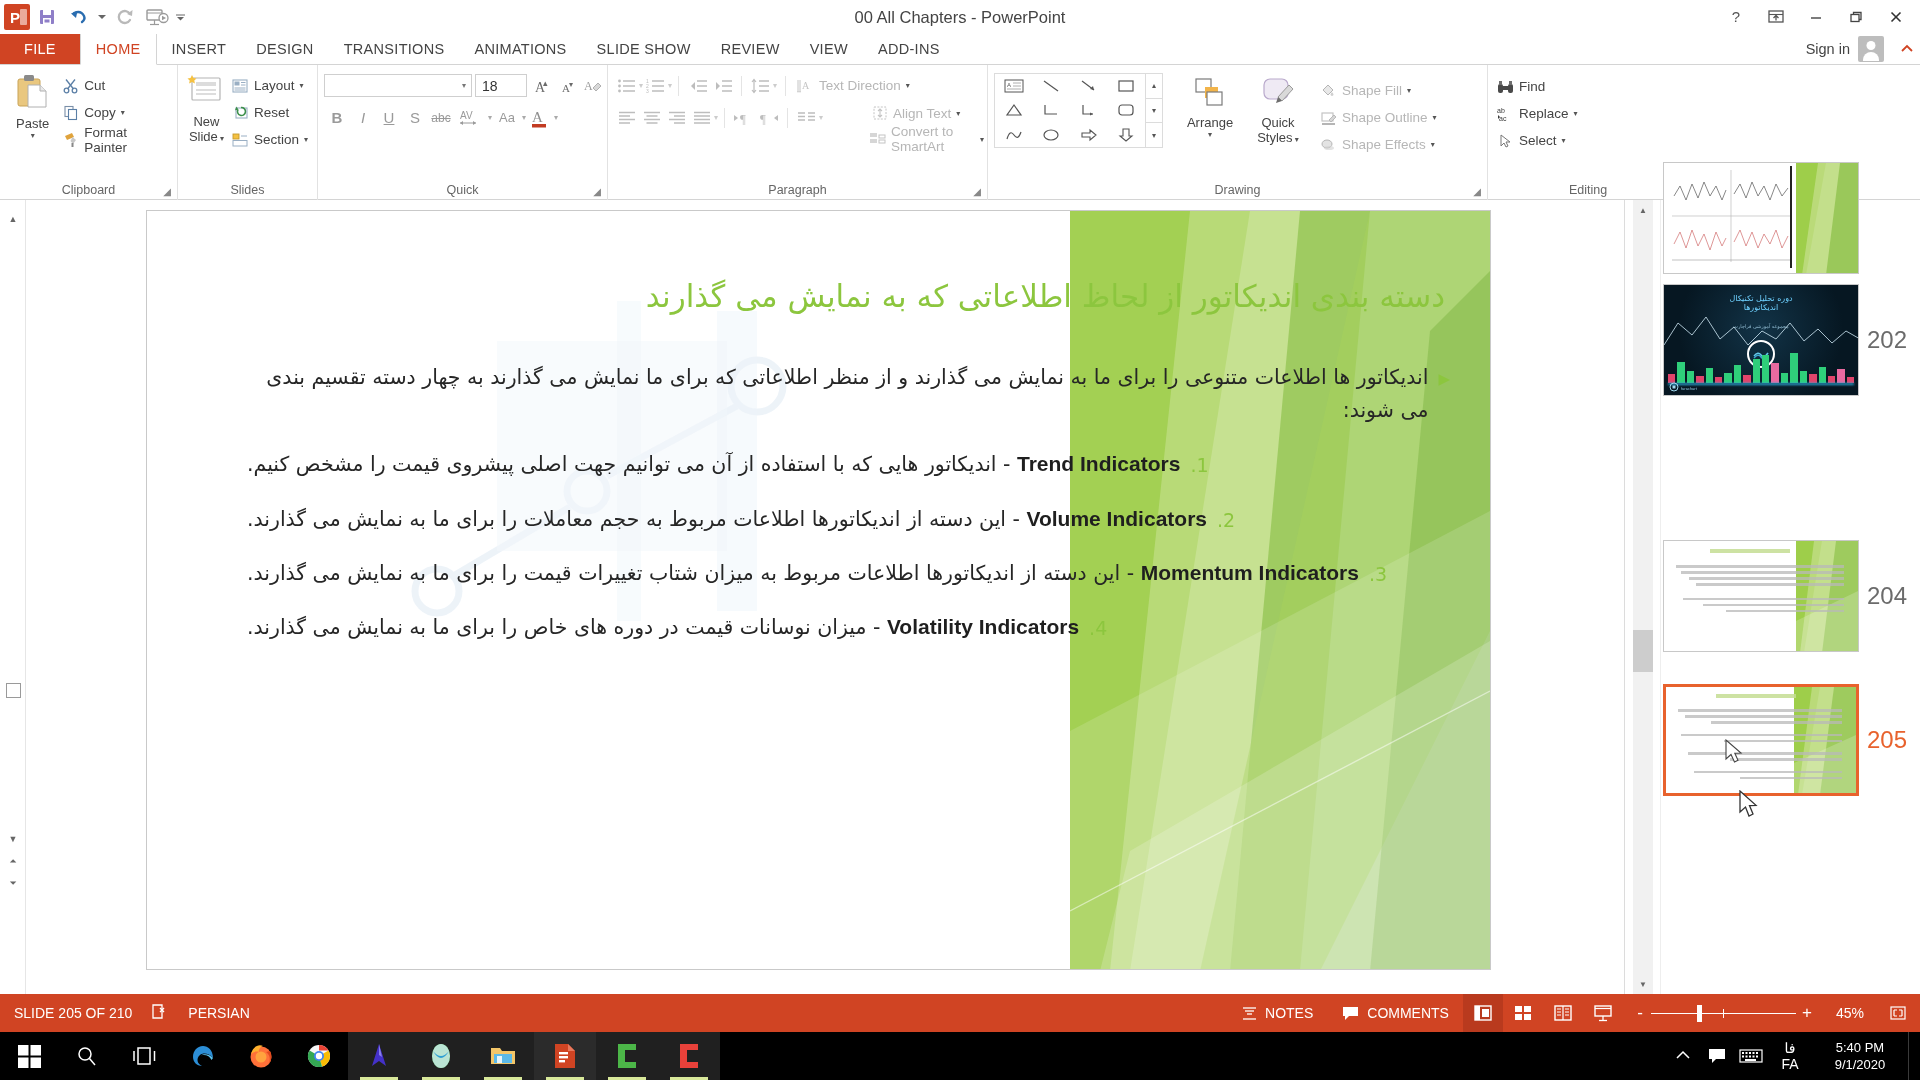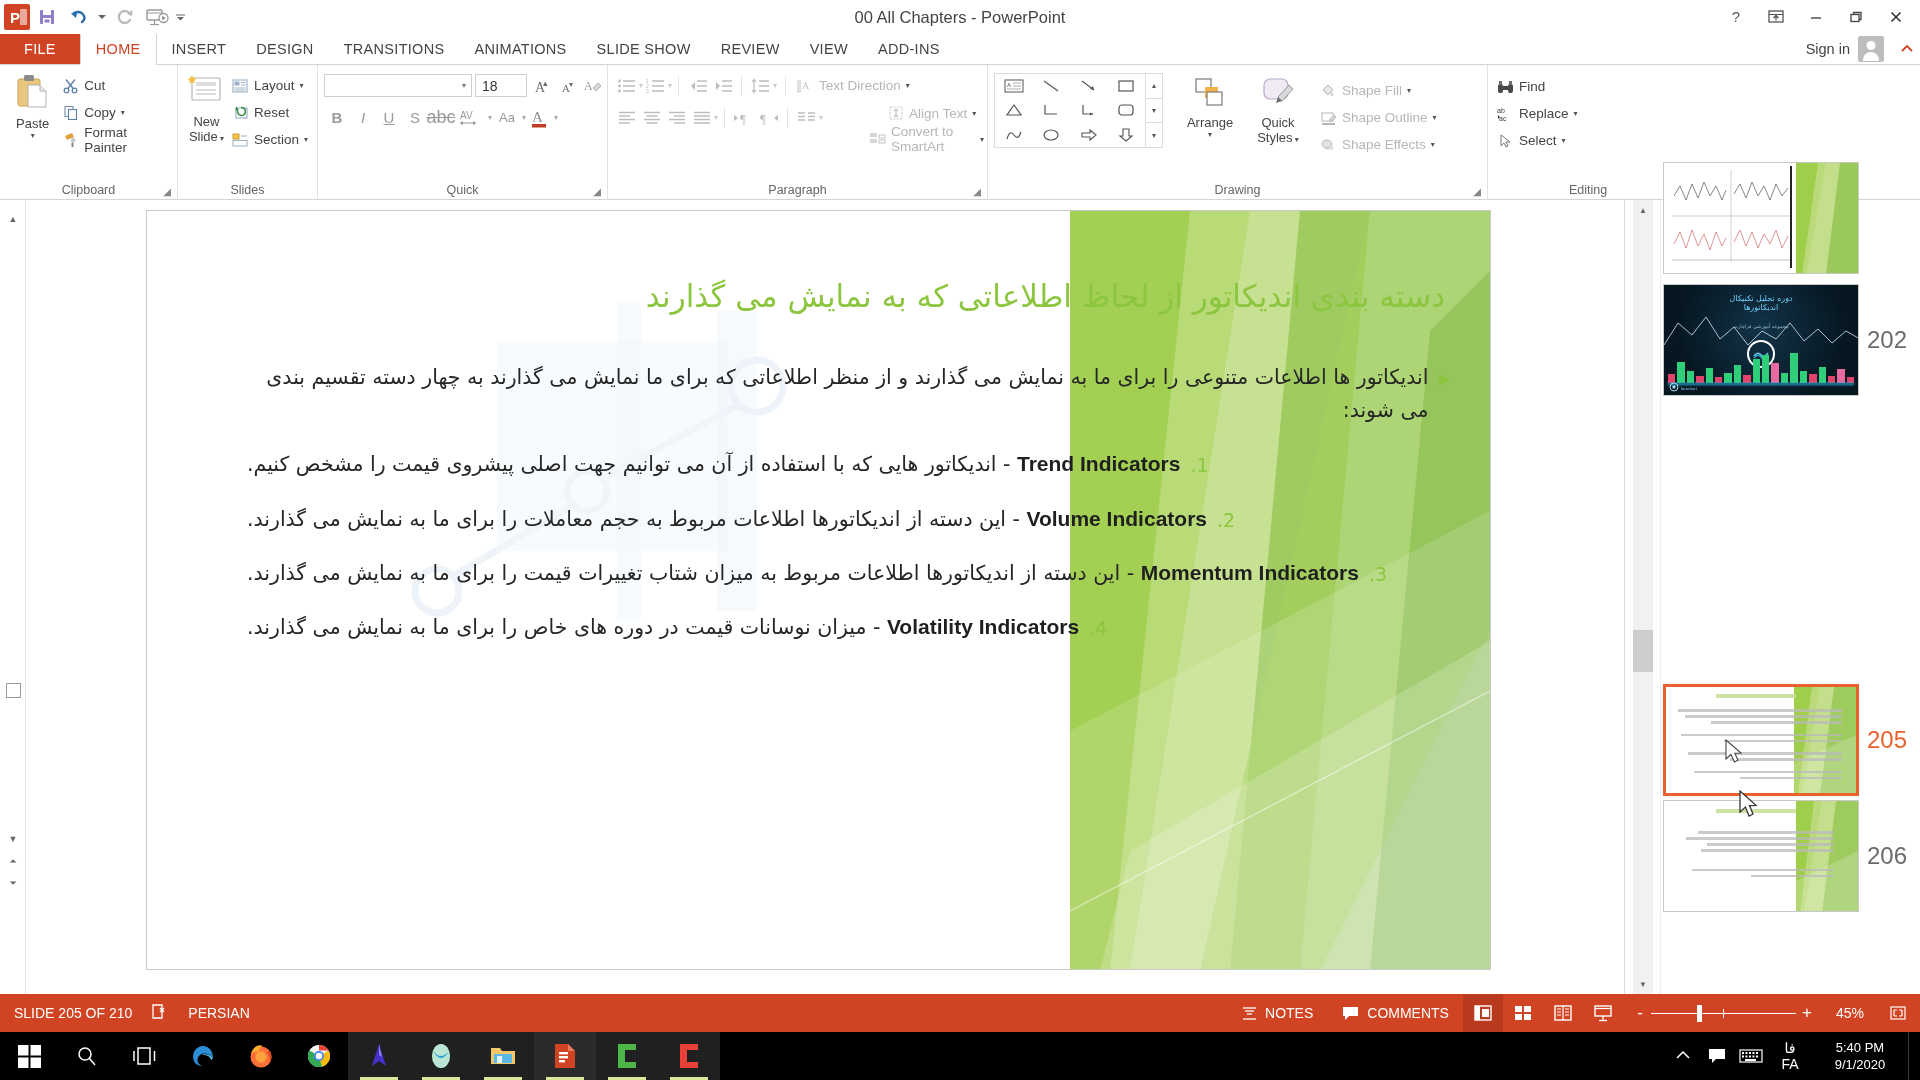--- a/index.html
+++ b/index.html
@@ -507,21 +507,21 @@
             <text x="2" y="13" font-size="12" fill="#9a9a9a" font-family="Liberation Serif">A</text>
             <path d="M11 11 l5-5 l3 3 l-5 5 z" fill="#d8d8d8" stroke="#a9a9a9" stroke-width=".9"></path>
           </svg>
         </div>
       </div>
       <div style="display:flex;align-items:center;">
         <div class="fbtn b">B</div>
         <div class="fbtn i">I</div>
         <div class="fbtn u">U</div>
         <div class="fbtn s" style="text-decoration:none;">S</div>
-        <div class="fbtn" style="font-size:18px;text-decoration:line-through;">abc</div>
+        <div class="fbtn" style="font-size:12px;text-decoration:line-through;">abc</div>
         <div class="fbtn" style="width:34px;">
           <svg width="28" height="18" viewBox="0 0 28 18">
             <text x="3" y="10" font-size="10" fill="#9a9a9a" font-family="Liberation Sans">AV</text>
             <line x1="3" y1="14" x2="19" y2="14" stroke="#9a9a9a" stroke-width="1"></line>
             <path d="M3 14 l3-2 v4 z" fill="#9a9a9a"></path>
               <path d="M19 14 l-3-2 v4 z" fill="#9a9a9a"></path>
           </svg>
         </div>
         <div class="caret" style="color:#aaa;">▾</div>
         <div class="fbtn" style="width:30px;font-size:13px;">Aa</div>
@@ -659,21 +659,21 @@
             <line x1="1" y1="3" x2="8" y2="3" stroke="#bdbdbd" stroke-width="1.5"></line>
             <line x1="1" y1="6.5" x2="8" y2="6.5" stroke="#bdbdbd" stroke-width="1.5"></line>
             <line x1="1" y1="10" x2="8" y2="10" stroke="#bdbdbd" stroke-width="1.5"></line>
             <line x1="11" y1="3" x2="18" y2="3" stroke="#bdbdbd" stroke-width="1.5"></line>
             <line x1="11" y1="6.5" x2="18" y2="6.5" stroke="#bdbdbd" stroke-width="1.5"></line>
             <line x1="11" y1="10" x2="18" y2="10" stroke="#bdbdbd" stroke-width="1.5"></line>
           </svg>
         </div>
         <span class="caret" style="color:#ccc;">▾</span>
       </div>
-      <div style="display:flex;align-items:flex-end;position:absolute;left:276px;top:36px;">
+      <div style="display:flex;align-items:flex-end;position:absolute;left:260px;top:36px;">
         <div class="smallrow dim" style="height:24px;">
           <span class="icon-sq">
             <svg width="16" height="16" viewBox="0 0 16 16">
               <rect x="2" y="2" width="12" height="12" fill="none" stroke="#c4c4c4" stroke-width="1" stroke-dasharray="2 1.4"></rect>
               <path d="M8 4.5 L8 11.5 M6 6 L8 4 L10 6 M6 10 L8 12 L10 10" stroke="#c4c4c4" stroke-width="1.1" fill="none"></path>
             </svg>
           </span>
           <span>Align Text</span>
           <span class="caret">▾</span>
         </div>
@@ -1041,20 +1041,44 @@
             <circle cx="5" cy="5" r="4" fill="none" stroke="#9fd8ee" stroke-width="1"></circle>
             <rect x="3.5" y="3.5" width="3" height="3" fill="#9fd8ee"></rect>
             <text x="12" y="7.5" font-size="4" fill="#8fc7e0" font-family="Liberation Sans">farachart</text>
           </svg>
         </div>
       </div>
       <div class="thumb-num">202</div>
     </div>
 
 
+    <div class="thumb-item" style="top:340px;">
+      <div class="thumb-card">
+        <div class="mini-deco">
+          <svg width="62" height="112" viewBox="0 0 62 112" preserveAspectRatio="none">
+            <polygon points="0,0 26,0 8,112 0,112" fill="#9ece4a"></polygon>
+            <polygon points="18,0 62,0 62,112 4,112" fill="#bcdc7e" opacity=".9"></polygon>
+            <polygon points="40,0 62,0 62,112 26,112" fill="#7fb93a" opacity=".55"></polygon>
+            <polygon points="0,80 62,50 62,112 0,112" fill="#fff" opacity=".2"></polygon>
+          </svg>
+        </div>
+        <div class="mini-title" style="left:46px;right:68px;background:#c4dd93;"></div>
+        <div class="mini-lines" style="top:24px;left:12px;right:14px;">
+          <i style="width:100%"></i>
+            <i style="width:97%;margin-left:auto"></i>
+          <i style="width:92%;margin-left:auto"></i>
+            <i style="width:88%;margin-left:auto"></i>
+          <i style="width:0;height:5px;background:none"></i>
+          <i style="width:96%;margin-left:auto"></i>
+            <i style="width:84%;margin-left:auto"></i>
+          <i style="width:70%;margin-left:auto"></i>
+        </div>
+      </div>
+      <div class="thumb-num">204</div>
+    </div>
 
     <div class="thumb-item" style="top:484px;">
       <div class="thumb-card sel">
         <div class="mini-deco">
           <svg width="62" height="108" viewBox="0 0 62 108" preserveAspectRatio="none">
             <polygon points="0,0 26,0 8,108 0,108" fill="#9ece4a"></polygon>
             <polygon points="18,0 62,0 62,108 4,108" fill="#bcdc7e" opacity=".9"></polygon>
             <polygon points="40,0 62,0 62,108 26,108" fill="#7fb93a" opacity=".55"></polygon>
             <polygon points="0,76 62,48 62,108 0,108" fill="#fff" opacity=".2"></polygon>
           </svg>
@@ -1074,43 +1098,20 @@
           <i style="width:90%;margin-left:auto"></i>
             <i style="width:62%;margin-left:auto"></i>
         </div>
         <svg style="position:absolute;left:58px;top:52px;" width="22" height="26" viewBox="0 0 22 26">
           <path d="M2 1 L2 20 L7 15.5 L10.5 23 L14 21.3 L10.8 14.2 L17 14 Z" fill="#fff" stroke="#444" stroke-width="1.1"></path>
         </svg>
       </div>
       <div class="thumb-num sel">205</div>
     </div>
 
-    <div class="thumb-item" style="top:600px;">
-      <div class="thumb-card">
-        <div class="mini-deco">
-          <svg width="62" height="112" viewBox="0 0 62 112" preserveAspectRatio="none">
-            <polygon points="0,0 26,0 8,112 0,112" fill="#9ece4a"></polygon>
-            <polygon points="18,0 62,0 62,112 4,112" fill="#bcdc7e" opacity=".9"></polygon>
-            <polygon points="40,0 62,0 62,112 26,112" fill="#7fb93a" opacity=".55"></polygon>
-            <polygon points="0,80 62,50 62,112 0,112" fill="#fff" opacity=".2"></polygon>
-          </svg>
-        </div>
-        <div class="mini-title" style="left:52px;right:62px;background:#c4dd93;"></div>
-        <div class="mini-lines" style="top:30px;left:22px;right:24px;">
-          <i style="width:92%;margin-left:auto"></i>
-          <i style="width:100%"></i>
-          <i style="width:86%;margin-left:auto"></i>
-          <i style="width:90%;margin-left:auto"></i>
-          <i style="width:0;height:10px;background:none"></i>
-          <i style="width:96%;margin-left:auto"></i>
-          <i style="width:56%;margin-left:auto"></i>
-        </div>
-      </div>
-      <div class="thumb-num">206</div>
-    </div>
   </div>
 </div>
 
 <div class="cursor" style="left:1738px;top:790px;">
   <svg width="22" height="30" viewBox="0 0 22 30">
     <path d="M2 1 L2 22 L7.5 17 L11 26 L15 24 L11.5 15.5 L18 15.3 Z" fill="#fff" stroke="#333" stroke-width="1.3"></path>
   </svg>
 </div>
 
 <div class="statusbar">

